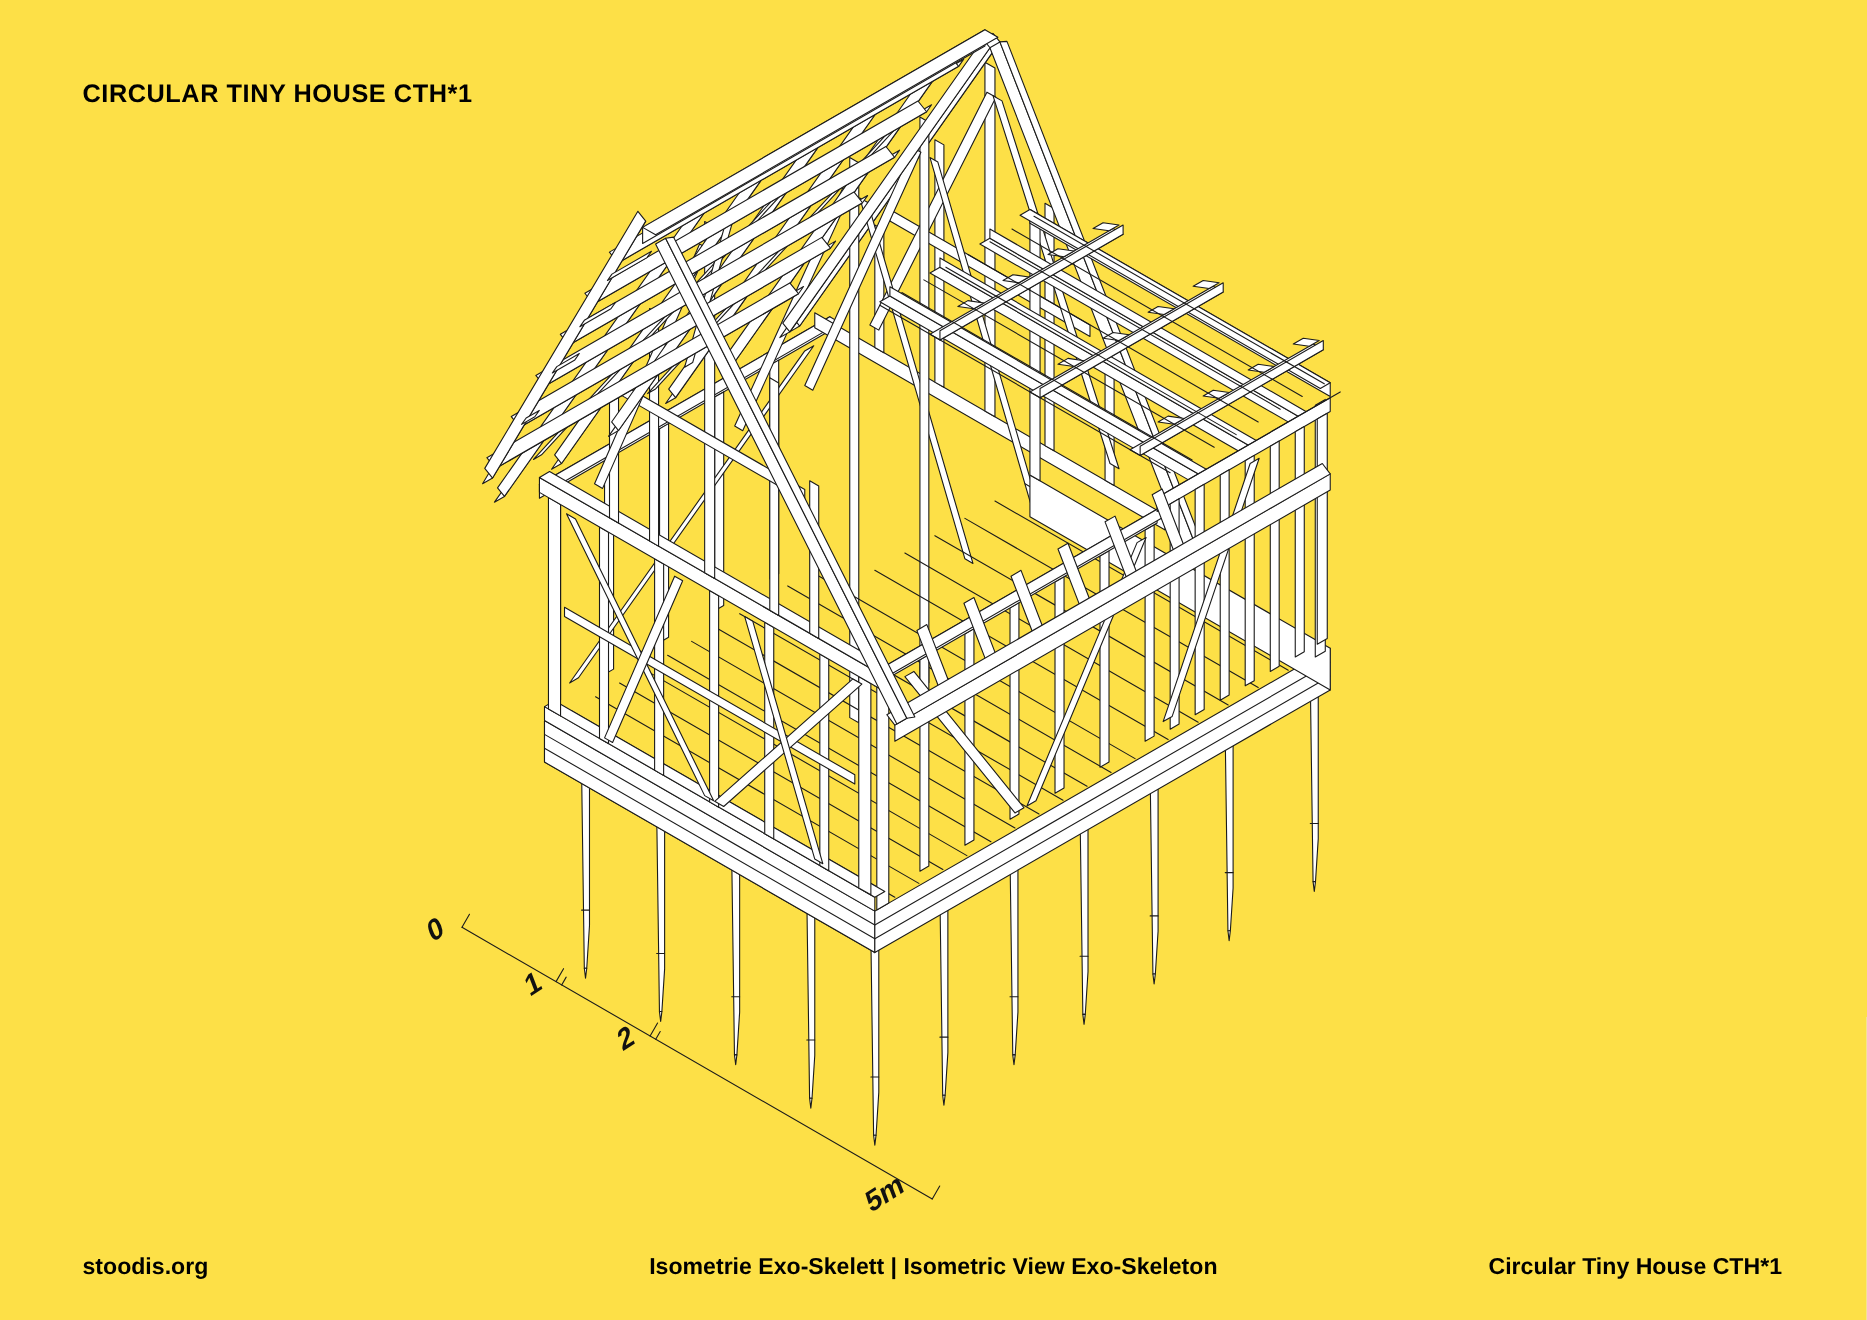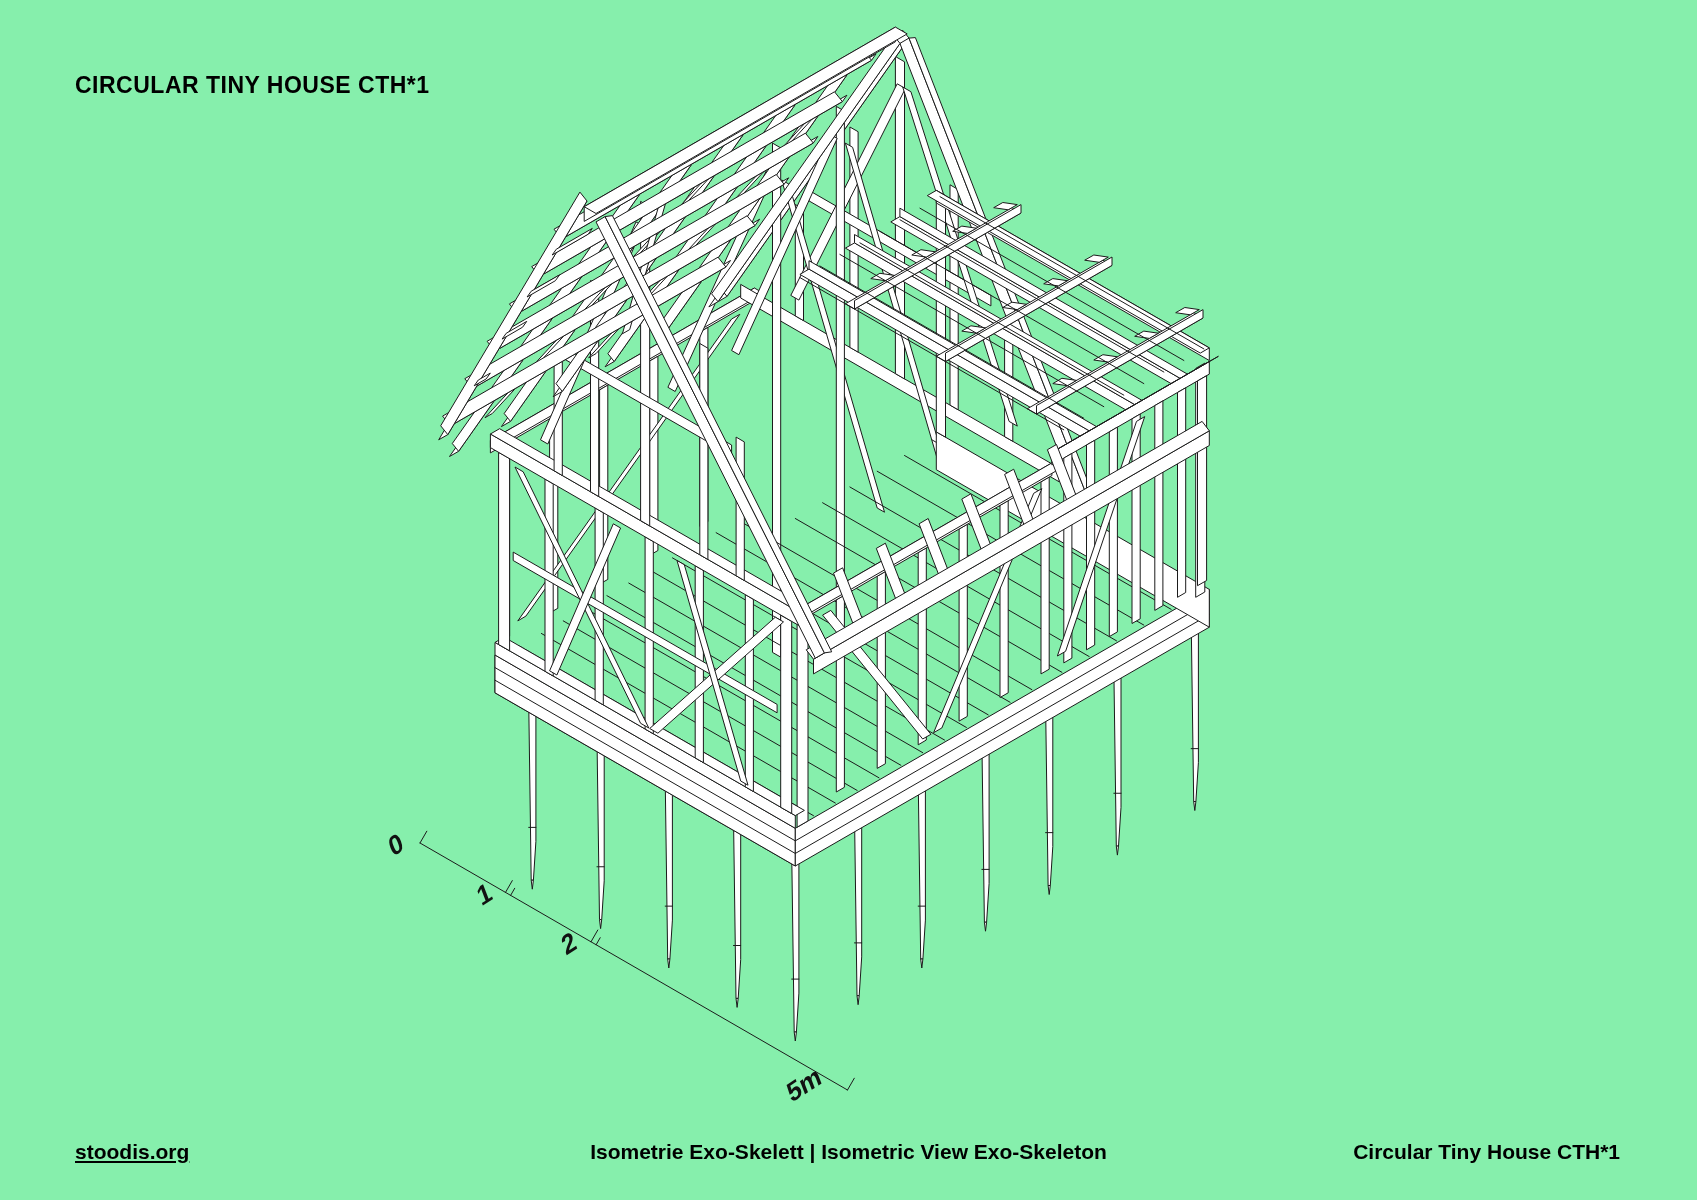--- a/index.html
+++ b/index.html
@@ -1,32 +1,32 @@
 <!DOCTYPE html>
 <html><head>
 <meta charset="utf-8">
 <style>
   html,body{margin:0;padding:0;background:#e8e8e8;}
   .page{
     position:relative;
     width:1697px;height:1200px;
-    background:#86efac;
+    background:#fde047;
     overflow:hidden;
     font-family:"Liberation Sans", sans-serif;
   }
   .title{
     position:absolute;left:75px;top:72px;
     font-size:23px;font-weight:bold;color:#000;
     letter-spacing:0.5px;white-space:nowrap;
   }
   .footer{
     position:absolute;bottom:36px;
     font-size:21px;font-weight:bold;color:#000;white-space:nowrap;
   }
-  .footer.left{left:75px;text-decoration:underline;}
+  .footer.left{left:75px;}
   .footer.center{left:0;right:0;text-align:center;margin-top:20px;}
   .footer.right{right:77px;}
   svg#iso{position:absolute;left:0;top:0;}
   .mline{stroke:#1b1b1b;stroke-width:1;fill:#ffffff;stroke-linejoin:round;}
   .wline{stroke:#1b1b1b;stroke-width:1;fill:none;stroke-linecap:round;}
   .scale-label{
     font-family:"Liberation Sans", sans-serif;
     font-size:26px;font-weight:bold;fill:#111;
   }
 </style>

